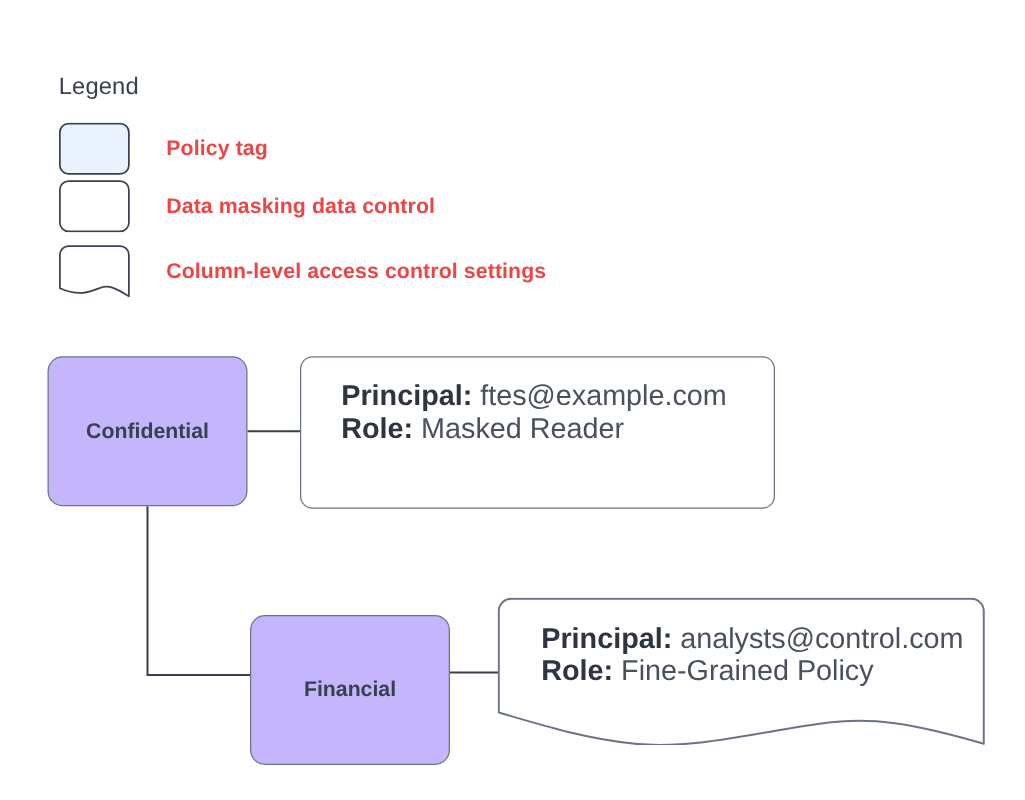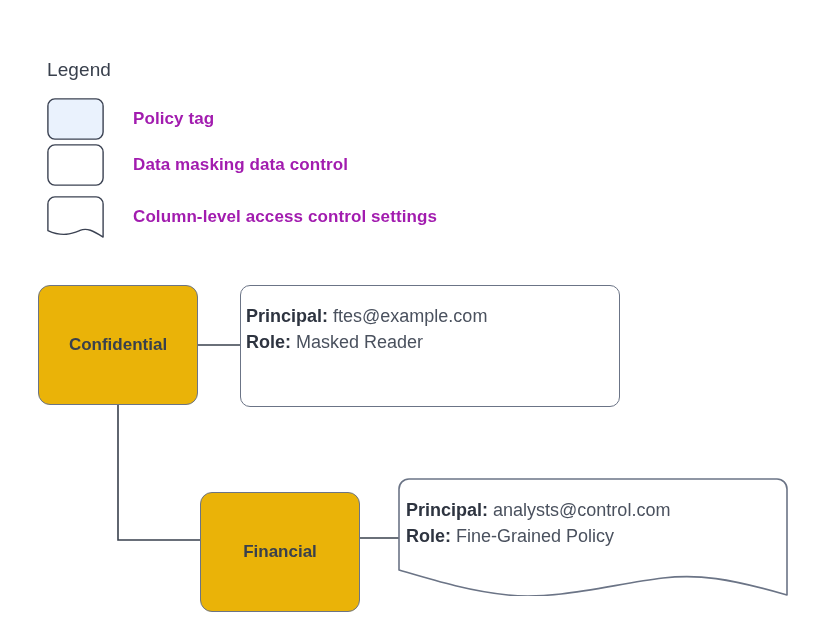--- a/index.html
+++ b/index.html
@@ -53,30 +53,30 @@
 
   .legend-label {
     position: absolute;
     left: 86px;
     top: 0;
     height: 42px;
     display: flex;
     align-items: center;
     font-size: 17px;
     font-weight: bold;
-    color: #a21caf;
+    color: #ef4444;
     white-space: nowrap;
     letter-spacing: 0.1px;
   }
 
   
   .node {
     position: absolute;
     box-sizing: border-box;
-    background: #eab308;
+    background: #c4b5fd;
     border: 1.6px solid #6b7486;
     border-radius: 12px;
     display: flex;
     align-items: center;
     justify-content: center;
     font-size: 17px;
     font-weight: bold;
     color: #39404d;
   }
   #node-confidential {
@@ -89,24 +89,25 @@
     left: 200px;
     top: 480px;
     width: 160px;
     height: 120px;
     margin-top: 12px;
   }
 
   
   .panel-text {
     position: absolute;
-    font-size: 18px;
+    font-size: 23px;
     line-height: 26px;
     color: #4a515e;
     white-space: nowrap;
+    margin-left: 27px;
   }
   .panel-text b {
     color: #2e3440;
     font-weight: bold;
   }
   #panel-masking-text {
     left: 246px;
     top: 303px;
   }
   #panel-access-text {

